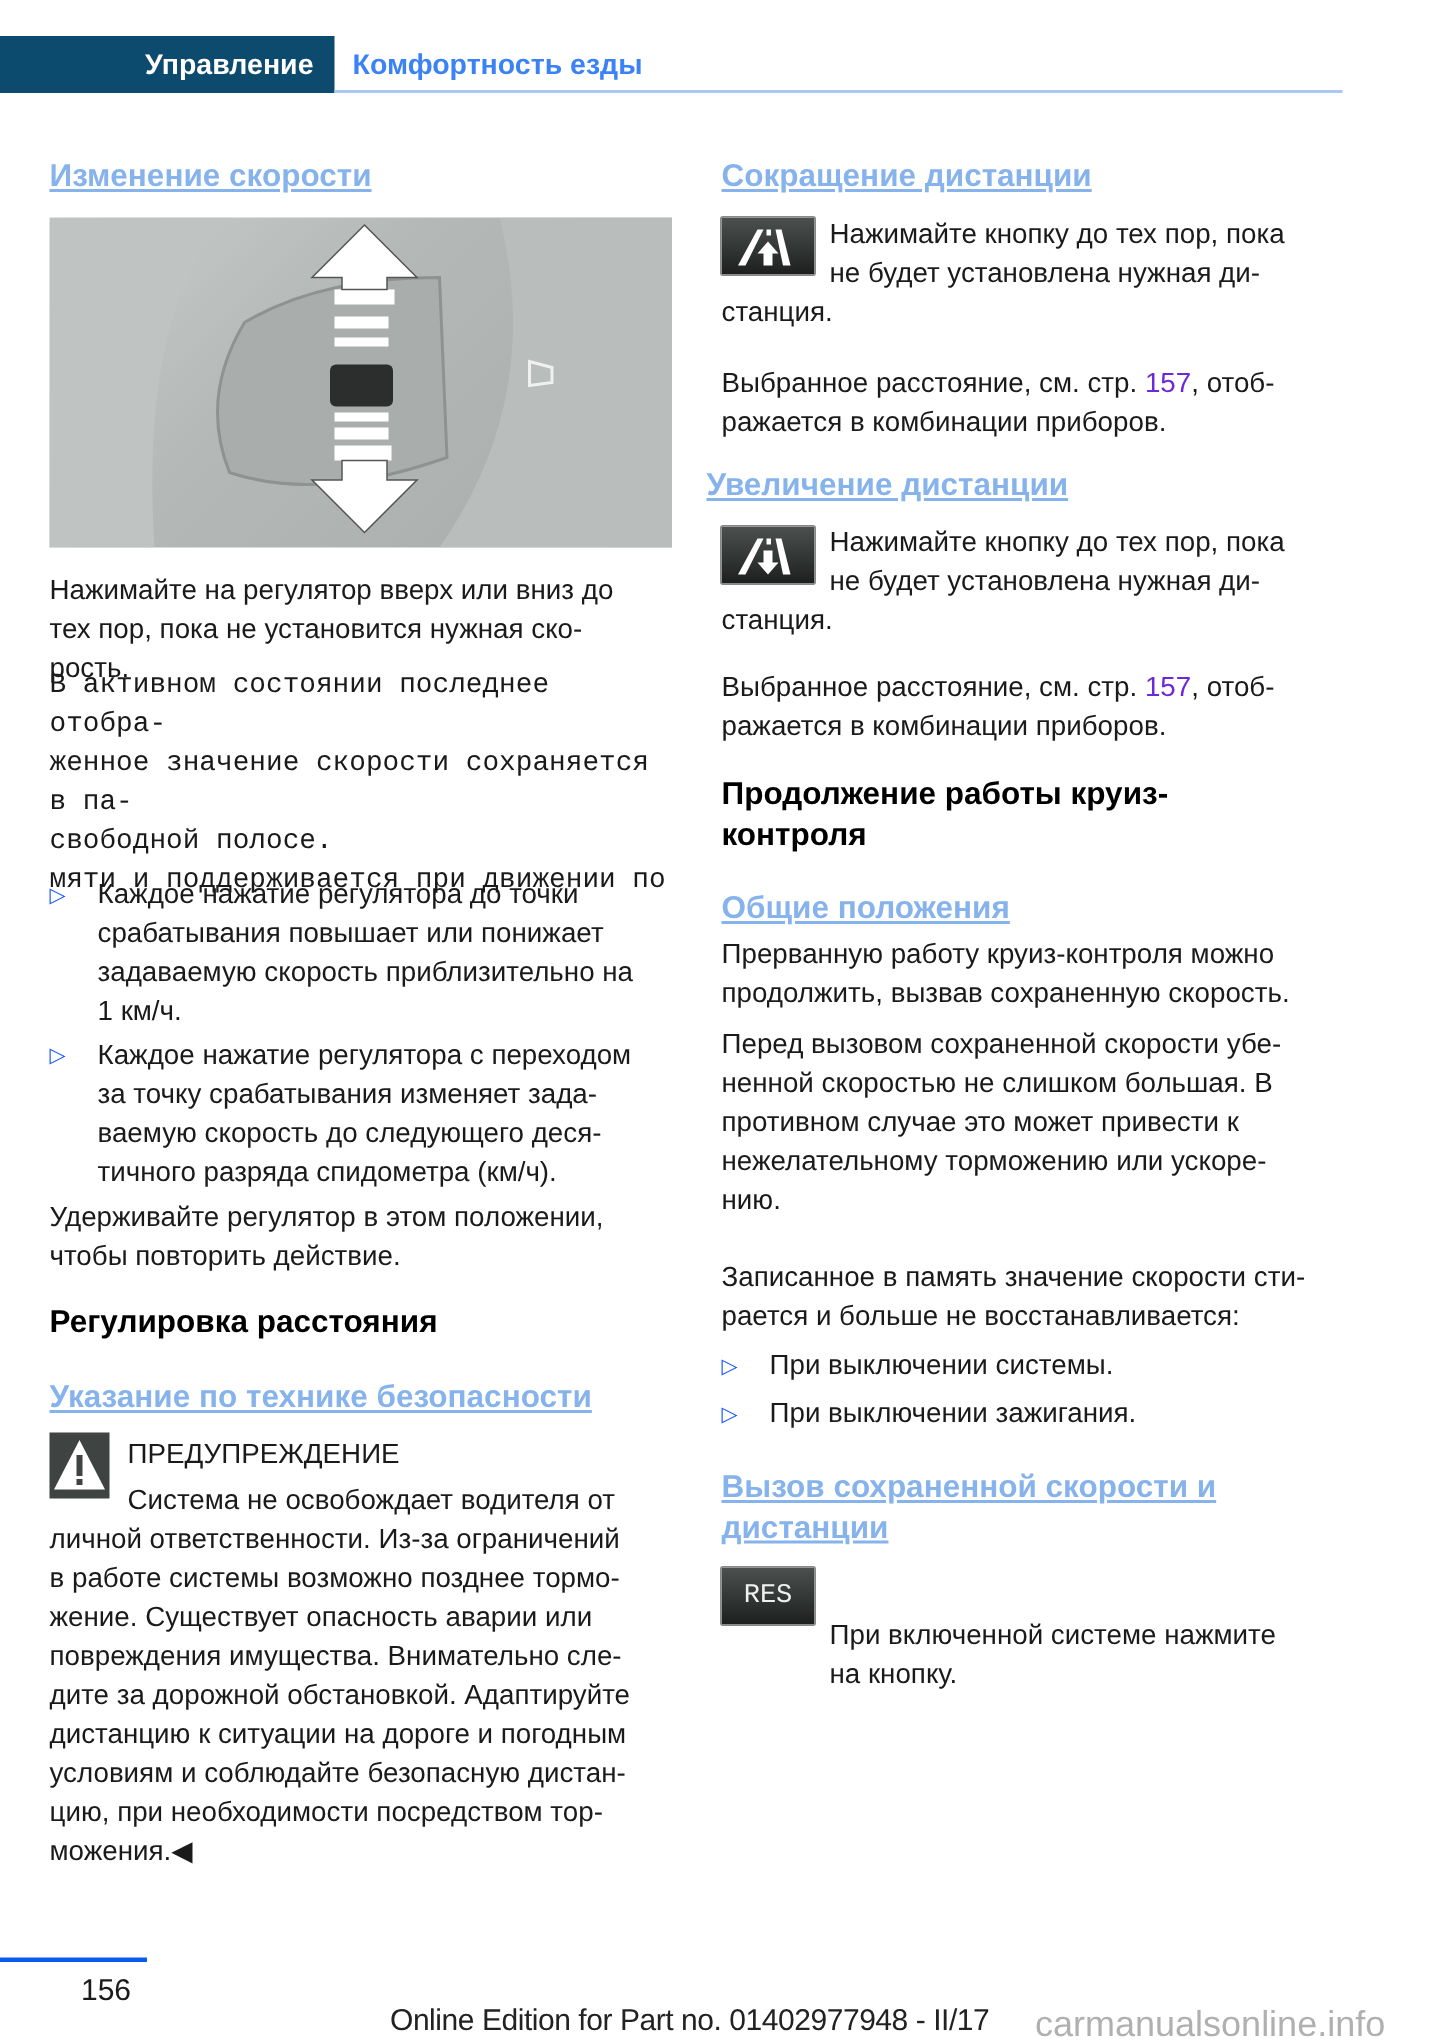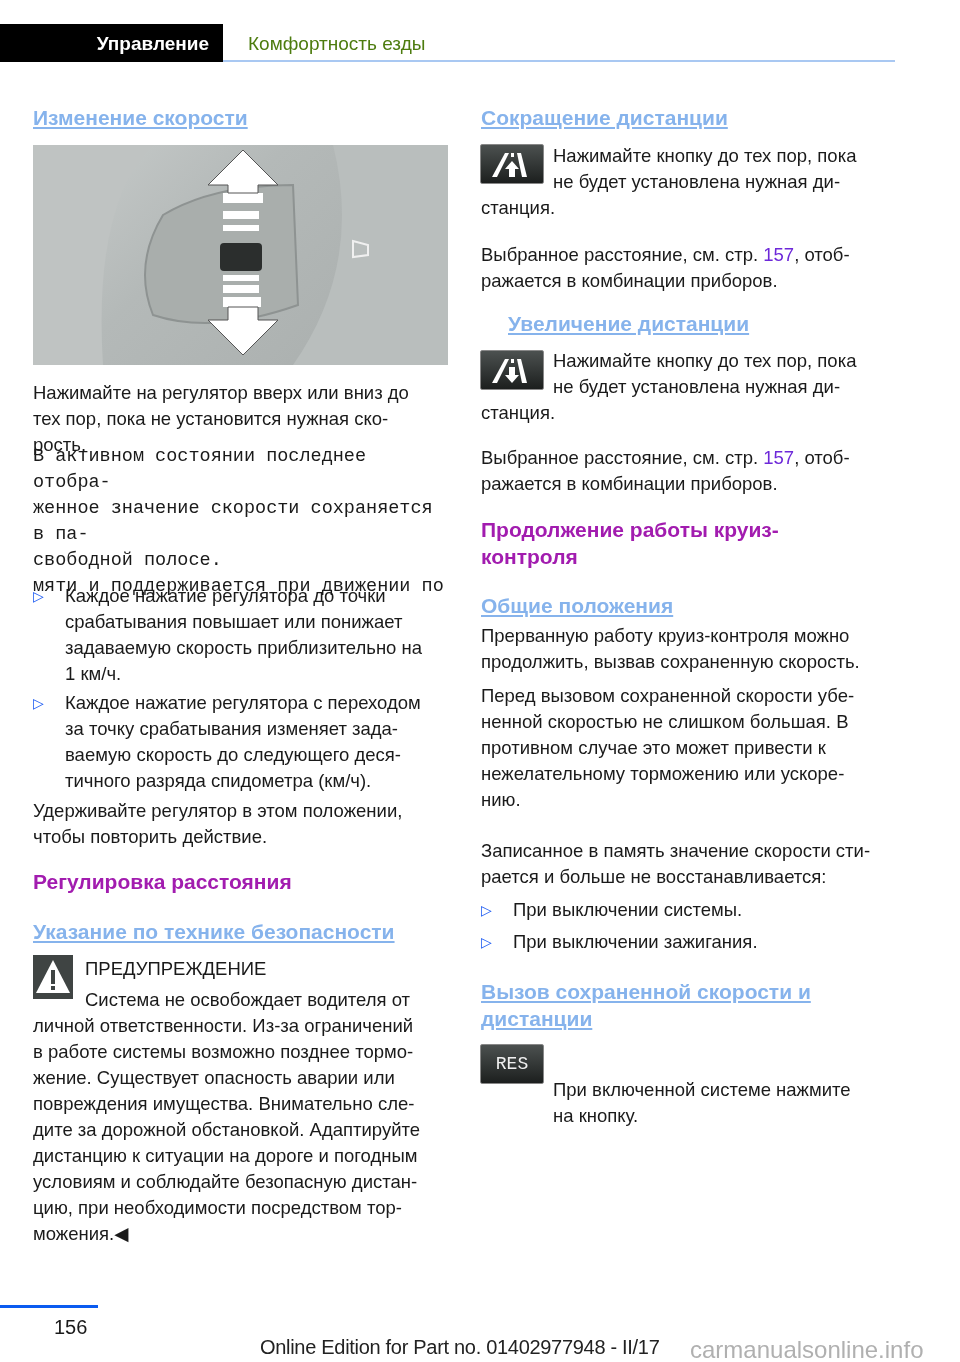--- a/index.html
+++ b/index.html
@@ -1,26 +1,26 @@
 <!DOCTYPE html>
 <html><head>
   <meta charset="utf-8">
   <style>
     * { box-sizing: border-box; margin: 0; padding: 0; }
     html, body { width: 960px; height: 1362px; background: #ffffff; overflow: hidden; }
     body { position: relative; font-family: "Liberation Sans", "DejaVu Sans", sans-serif; color: #1a1a1a; }
 
     
     .header { position: absolute; left: 0; top: 24px; width: 895px; height: 38px; }
-    .tab-active { position: absolute; left: 0; top: 0; width: 223px; height: 38px; background: #000000; color: #fff; font-weight: bold; font-size: 19px; text-align: right; padding-right: 14px; line-height: 40px; }
-    .tab-inactive { position: absolute; left: 248px; top: 0; height: 38px; color: #4d7c0f; font-weight: normal; font-size: 19px; line-height: 40px; }
+    .tab-active { position: absolute; left: 0; top: 0; width: 223px; height: 38px; background: #0c4a6e; color: #fff; font-weight: bold; font-size: 19px; text-align: right; padding-right: 14px; line-height: 40px; }
+    .tab-inactive { position: absolute; left: 235px; top: 0; height: 38px; color: #3b82f6; font-weight: bold; font-size: 19px; line-height: 40px; }
     .header-rule { position: absolute; left: 223px; top: 36px; width: 672px; height: 2px; background: #a9c8f2; }
 
     .h-light { color: #86b3ec; font-weight: bold; font-size: 21px; line-height: 27px; text-decoration: underline; }
-    .h-blue { color: #a21caf; font-weight: bold; font-size: 21px; line-height: 27px; }
+    .h-blue { color: #000000; font-weight: bold; font-size: 21px; line-height: 27px; }
     .p { font-size: 18.5px; line-height: 26px; color: #1a1a1a; }
     .link { color: #6d28d9; }
 
     .abs { position: absolute; }
 
     .figure { position: absolute; left: 33px; top: 145px; width: 415px; height: 220px; background: linear-gradient(135deg, #c9cdcc 0%, #b4b9b8 40%, #a8adac 100%); overflow: hidden; }
 
     .bullet { position: absolute; width: 418px; }
     .bullet .tri { position: absolute; left: 0; top: 0; color: #1d5bf2; font-size: 14px; line-height: 26px; }
     .bullet .txt { margin-left: 32px; }
@@ -141,21 +141,21 @@
   <div>Нажимайте кнопку до тех пор, пока</div>
   <div>не будет установлена нужная ди-</div>
 </div>
 <div class="abs p" style="left:481px; top:195px;">станция.</div>
 
 <div class="abs p" style="left:481px; top:242px; width:420px;">
   <div><span>Выбранное расстояние, см. стр. </span><span class="link">157</span><span>, отоб-</span></div>
   <div>ражается в комбинации приборов.</div>
 </div>
 
-<div class="abs h-light" style="left:508px; top:310px;">Увеличение дистанции</div>
+<div class="abs h-light" style="left:471px; top:310px;">Увеличение дистанции</div>
 
 <div class="icon-btn" style="left:480px; top:350px;">
   <svg width="62" height="38" viewBox="0 0 62 38">
     <polygon points="24,8 28,8 16,32 11,32" fill="#fff"></polygon>
     <polygon points="36,8 40,8 46,32 41,32" fill="#fff"></polygon>
     <rect x="30" y="8" width="3" height="4" fill="#fff"></rect>
     <polygon points="31,32 38,24 34,24 34,16 28,16 28,24 24,24" fill="#fff"></polygon>
   </svg>
 </div>
 <div class="abs p" style="left:553px; top:348px;">

